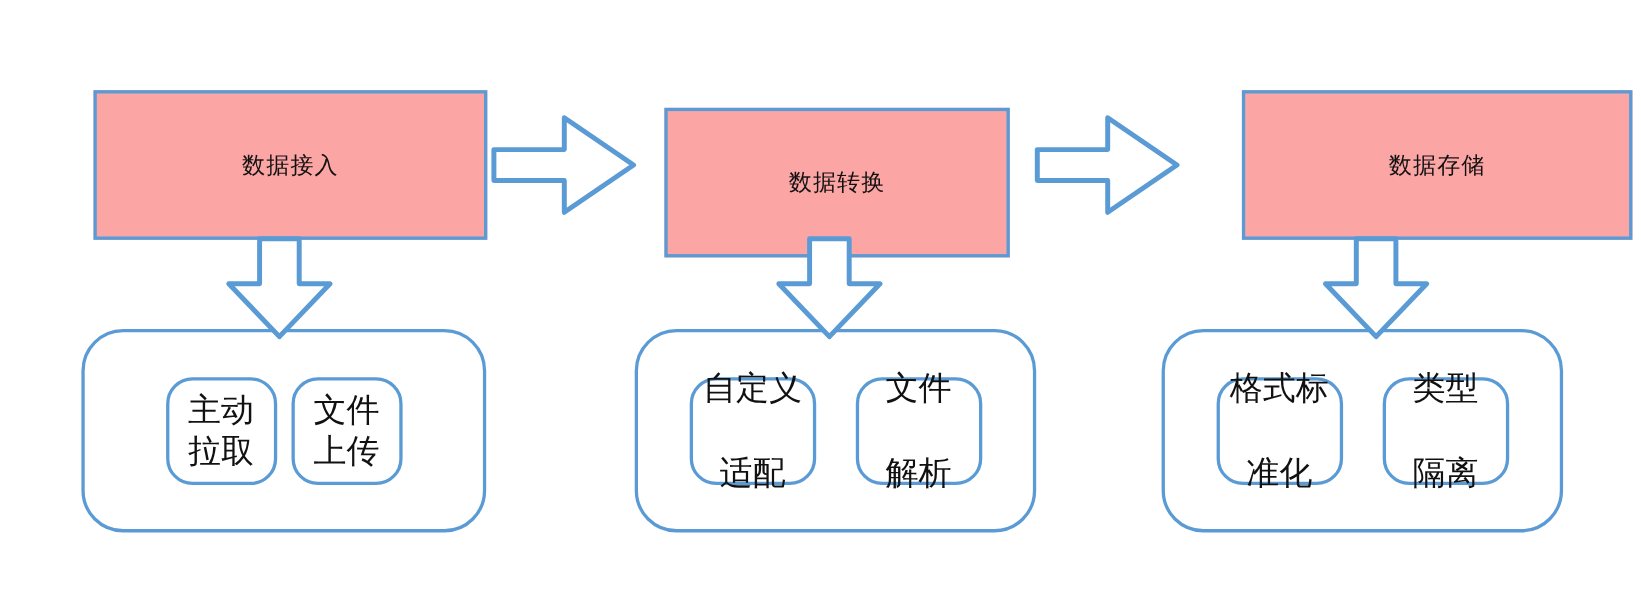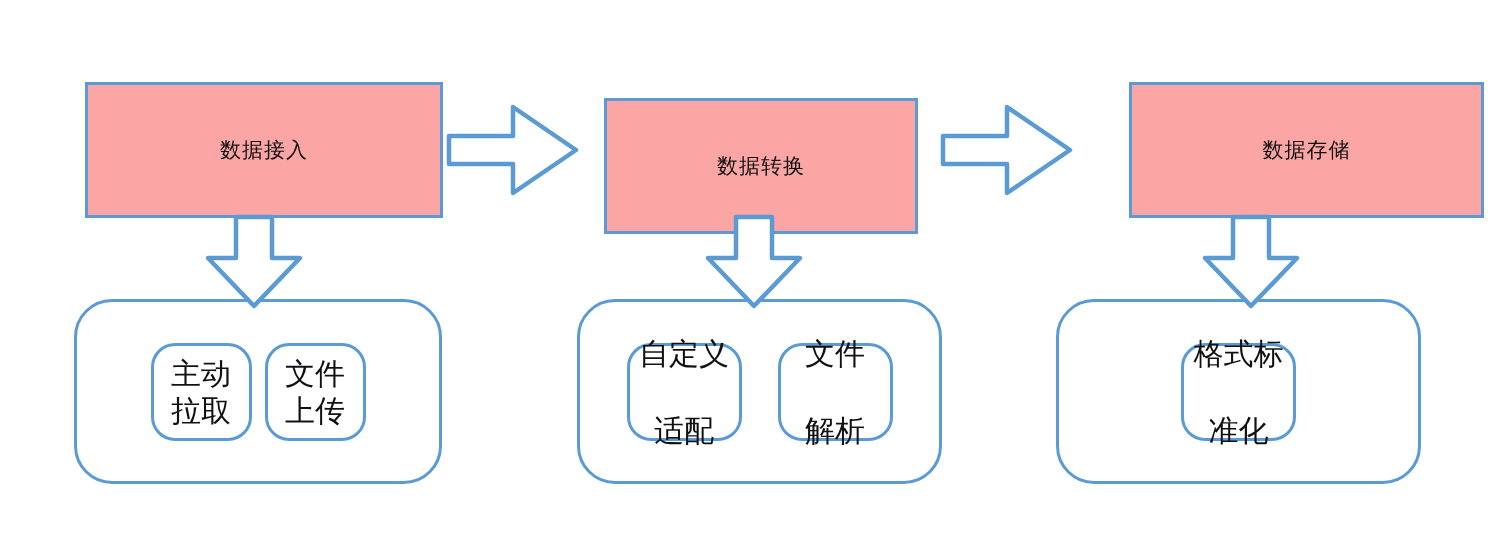--- a/index.html
+++ b/index.html
@@ -106,20 +106,24 @@
       <span>文件</span>
       <span>解析</span>
     </div>
   </div>
 
   <div class="group g3">
     <div class="sub-box w2">
       <span>格式标</span>
       <span>准化</span>
     </div>
+    <div class="sub-box w2">
+      <span>类型</span>
+      <span>隔离</span>
+    </div>
   </div>
 
   <svg class="arrows" viewBox="0 0 1492 554">
 
     <polygon points="449,136 513,136 513,107 576,150 513,193 513,164 449,164"></polygon>
 
     <polygon points="943,136 1007,136 1007,107 1070,150 1007,193 1007,164 943,164"></polygon>
 
     <polygon points="236,217 236,258 208,258 254,306 300,258 272,258 272,217"></polygon>
 

